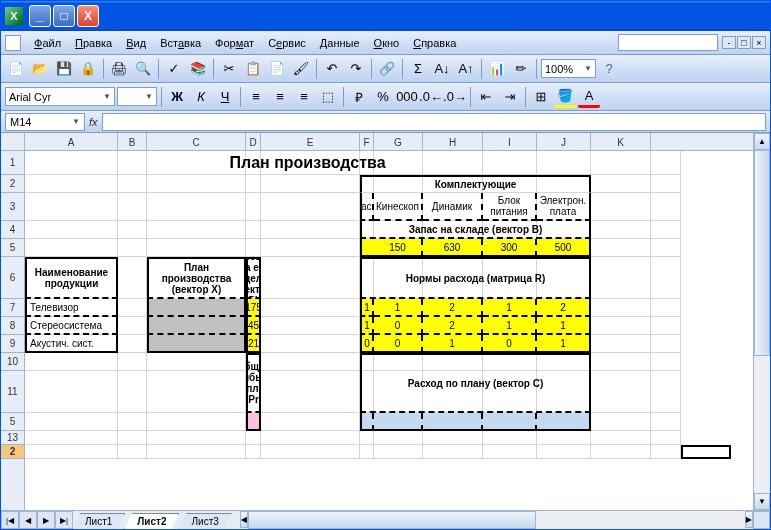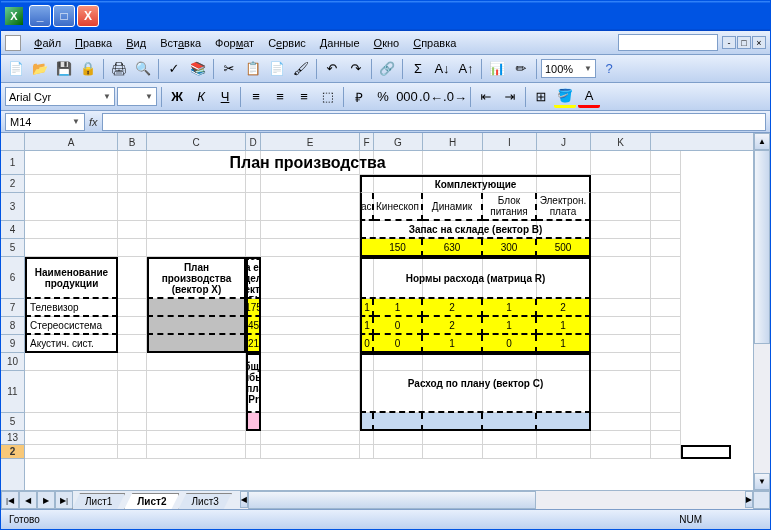--- a/index.html
+++ b/index.html
@@ -463,17 +463,13 @@
     <div class="hscroll">
       <div class="sbtn">◀</div>
       <div class="strack">
           <div class="sthumb"></div>
         </div>
       <div class="sbtn">▶</div>
     </div>
     <div style="width:17px;background:#dce6f4;border:1px solid #9eb6ce"></div>
   </div>
 
-  <div class="status">
-    <span>Готово</span>
-    <span class="num">NUM</span>
-  </div>
 </div>
 
 </body></html>

